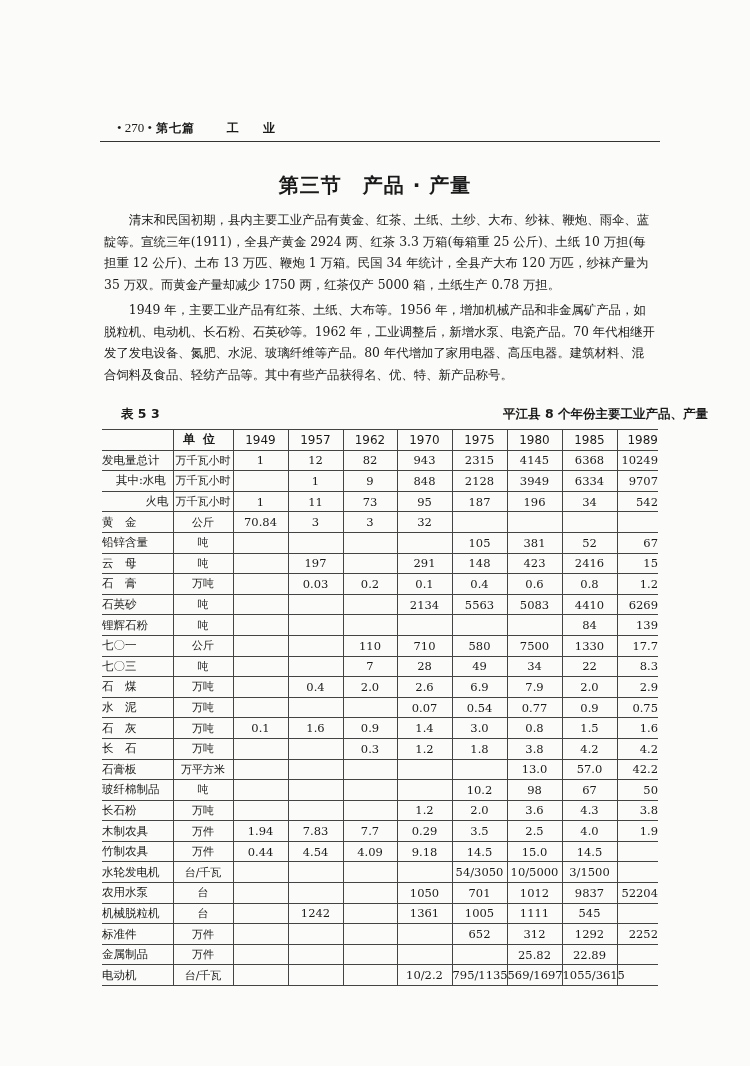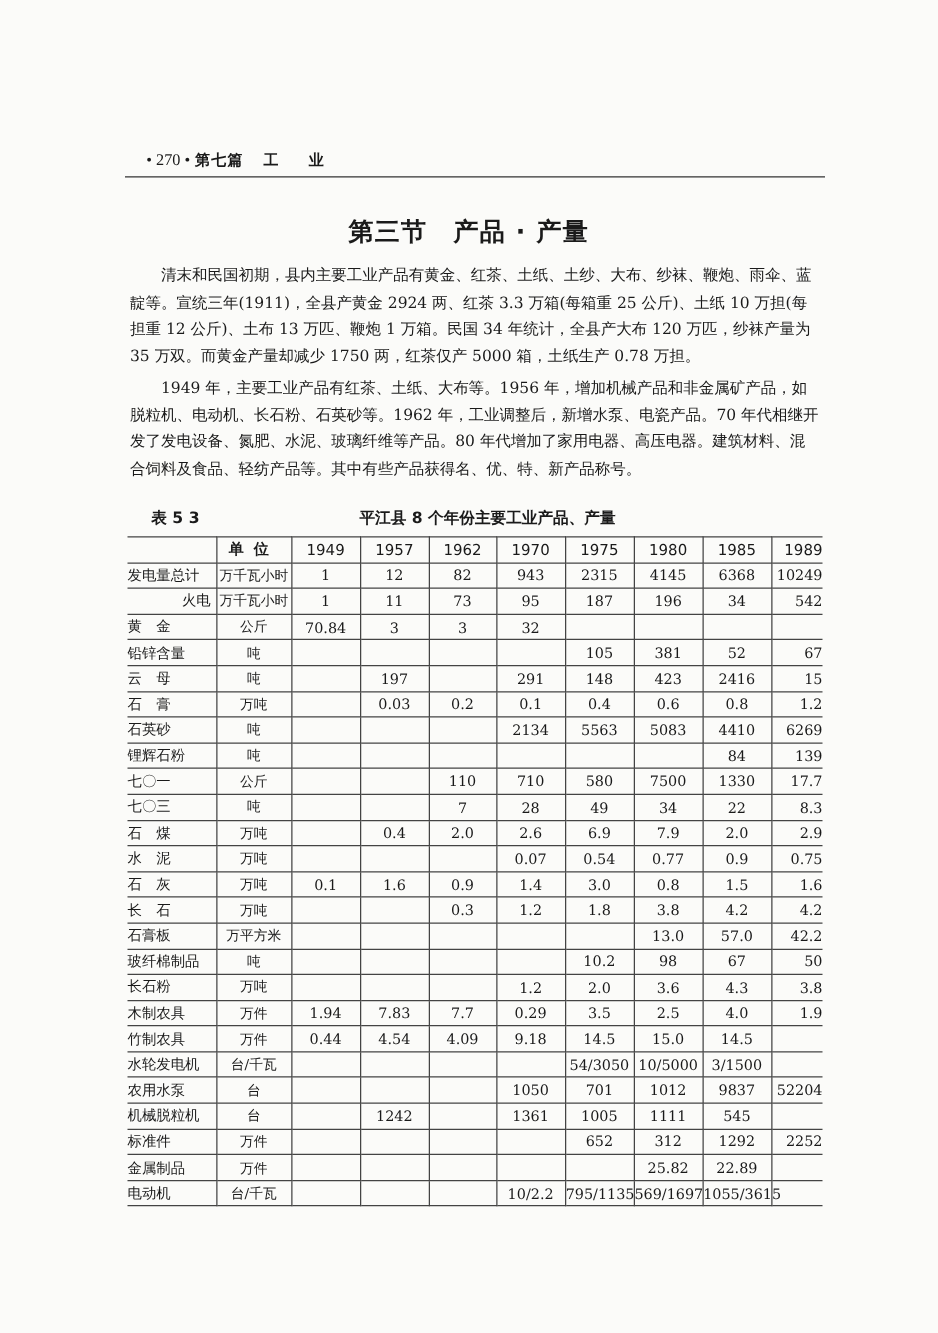--- a/index.html
+++ b/index.html
@@ -3,29 +3,29 @@
 <meta charset="utf-8">
 <style>
   html, body { margin:0; padding:0; }
   body {
     width:750px; height:1066px; background:#fbfbf9; position:relative; overflow:hidden;
     font-family:"DejaVu Serif", serif; color:#1a1a1a;
   }
   .runhead { position:absolute; left:117px; top:120px; font-size:12px; white-space:nowrap; }
   .runhead .pg { font-family:"Liberation Serif", serif; font-size:13px; }
   .runhead .sec { font-family:"DejaVu Sans", sans-serif; font-weight:bold; letter-spacing:1px; font-size:12px;}
-  .runhead .sec2 { font-family:"DejaVu Sans", sans-serif; font-weight:bold; margin-left:12px; letter-spacing:10px; font-size:12px;text-align:center;}
+  .runhead .sec2 { font-family:"DejaVu Sans", sans-serif; font-weight:bold; margin-left:28px; letter-spacing:10px; font-size:12px;text-align:center;}
   .hrule { position:absolute; left:100px; top:141px; width:560px; height:0; border-top:1.3px solid #333; }
   .title { position:absolute; left:0; width:750px; top:172px; text-align:center; font-family:"DejaVu Sans", sans-serif; font-weight:bold; font-size:20px; letter-spacing:1px; }
   .para { position:absolute; left:104px; width:552px; font-size:12.4px; line-height:21.5px; text-align:justify; }
   .p1 { top:209px; }
   .p2 { top:299px; }
   .para span { display:block; white-space:nowrap; }
   .tcap-id { position:absolute; left:121px; top:406px; font-family:"DejaVu Sans", sans-serif; font-weight:bold; font-size:12.5px; }
-  .tcap { position:absolute; left:16px; width:708px; top:406px; text-align:center; font-family:"DejaVu Sans", sans-serif; font-weight:bold; font-size:12.5px; padding-left:40px; box-sizing:border-box; }
+  .tcap { position:absolute; left:0; width:708px; top:406px; text-align:right; font-family:"DejaVu Sans", sans-serif; font-weight:bold; font-size:12.5px; padding-left:40px; box-sizing:border-box; }
   table.data {
     position:absolute; left:102px; top:429px; width:556px; border-collapse:collapse; table-layout:fixed;
     font-size:11px; border-top:1.6px solid #222; border-bottom:1.6px solid #222;
   }
   table.data td, table.data th {
     height:19.6px; padding:0; border:1px solid #444; text-align:center; white-space:nowrap; overflow:visible;
     font-weight:normal; font-family:"DejaVu Serif", serif;
   }
   table.data tr > :first-child { border-left:none; text-align:left; }
   table.data tr > :last-child { border-right:none;text-align:right; }
@@ -99,20 +99,32 @@
         <td class="num">1</td>
         <td class="num">12</td>
         <td class="num">82</td>
         <td class="num">943</td>
         <td class="num">2315</td>
         <td class="num">4145</td>
         <td class="num">6368</td>
         <td class="num">10249</td>
       </tr>
       <tr>
+        <td class="name ind1">其中:水电</td>
+        <td class="unit">万千瓦小时</td>
+        <td class="num"></td>
+        <td class="num">1</td>
+        <td class="num">9</td>
+        <td class="num">848</td>
+        <td class="num">2128</td>
+        <td class="num">3949</td>
+        <td class="num">6334</td>
+        <td class="num">9707</td>
+      </tr>
+      <tr>
         <td class="name ind2">火电</td>
         <td class="unit">万千瓦小时</td>
         <td class="num">1</td>
         <td class="num">11</td>
         <td class="num">73</td>
         <td class="num">95</td>
         <td class="num">187</td>
         <td class="num">196</td>
         <td class="num">34</td>
         <td class="num">542</td>

